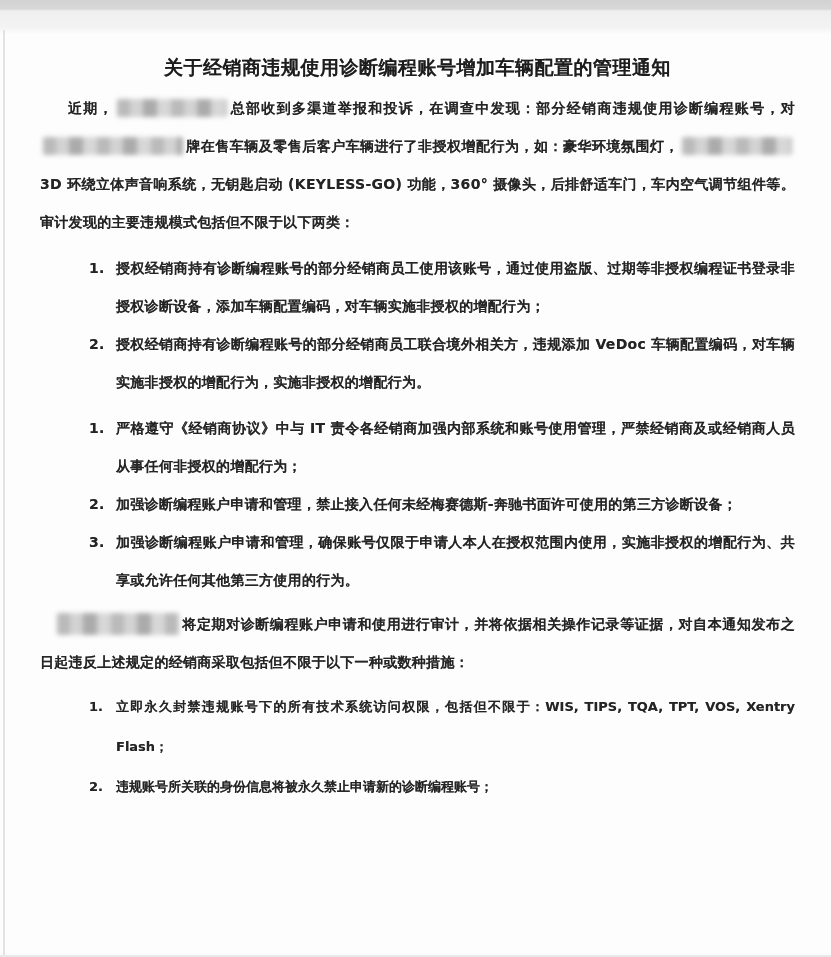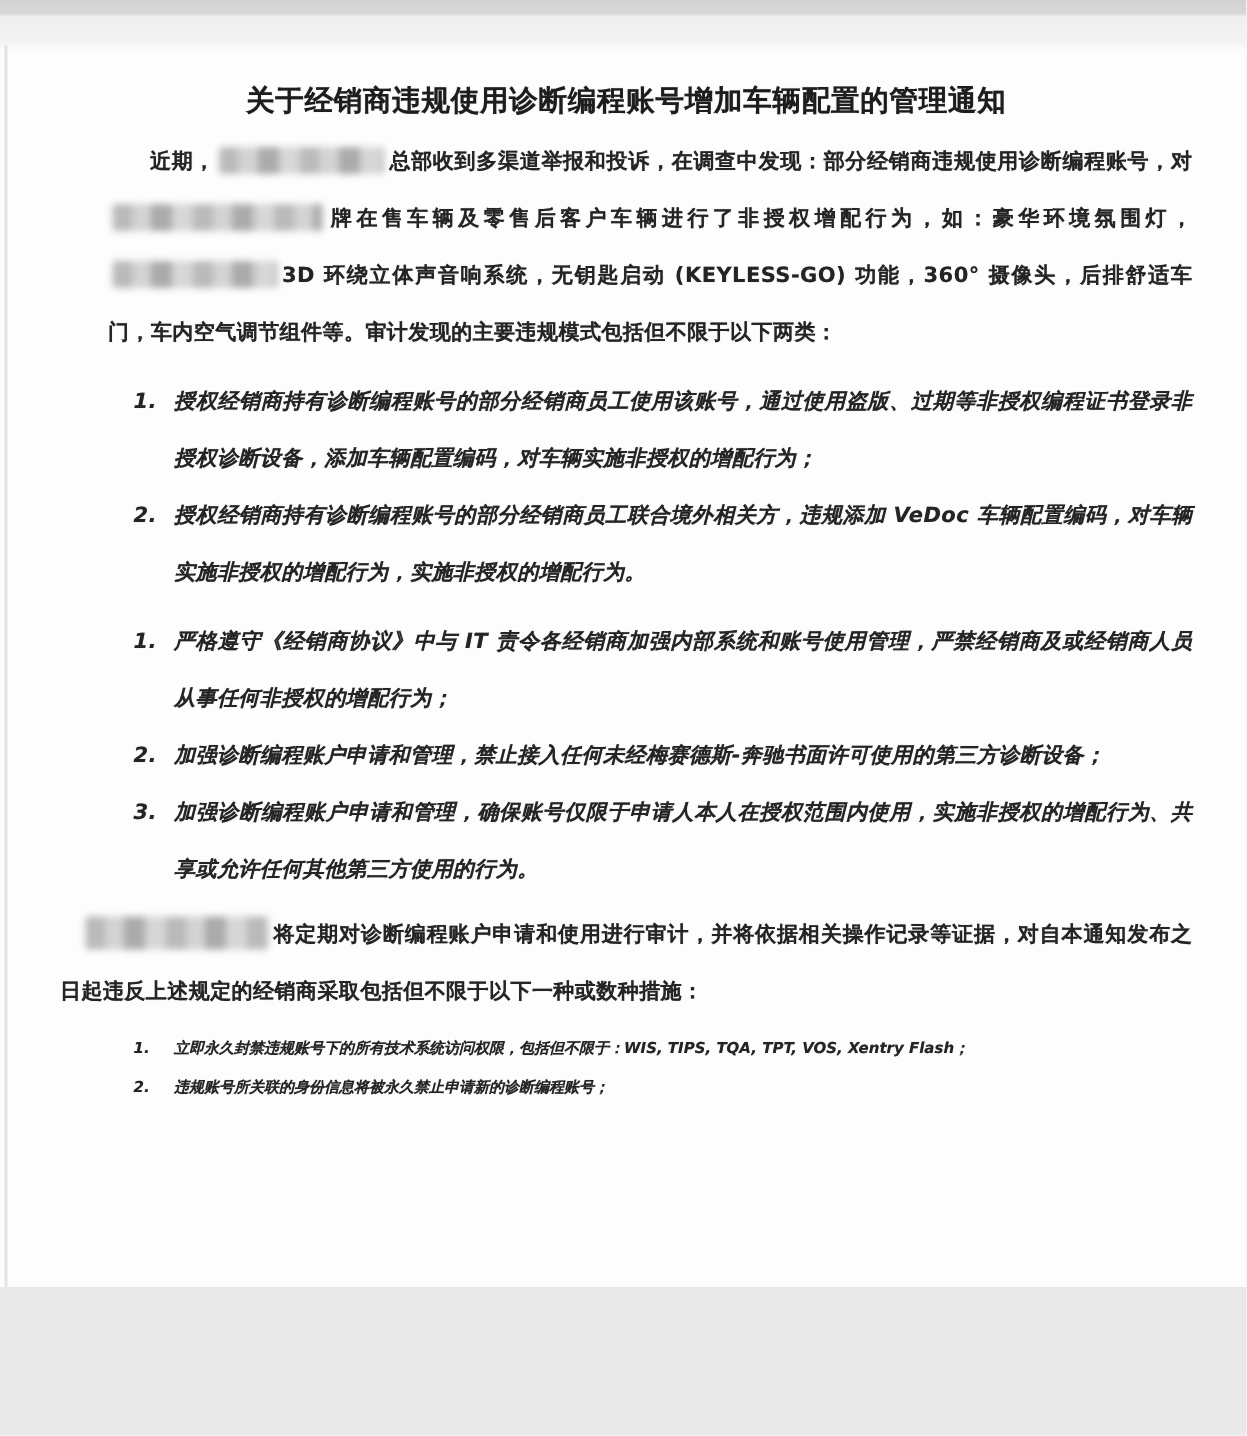--- a/index.html
+++ b/index.html
@@ -1,51 +1,51 @@
 <!DOCTYPE html>
 <html><head>
 <meta charset="utf-8">
 <style>
   html,body{margin:0;padding:0;}
   body{
     width:831px;height:957px;overflow:hidden;
     background:#e9e9e9;
     font-family:"DejaVu Sans","Liberation Sans",sans-serif;
   }
-  .screen{position:relative;width:831px;height:858px;background:#fdfdfd;overflow:hidden;}
+  .screen{position:relative;width:831px;height:955px;background:#fdfdfd;overflow:hidden;}
   
   .topbar{
     position:absolute;top:0;left:0;width:831px;height:34px;
     background:linear-gradient(#d2d2d2 0,#d8d8d8 9px,#efefef 11px,#f3f3f3 28px,#fdfdfd 34px);
   }
   .leftline{position:absolute;top:30px;left:3px;width:2px;height:927px;background:#e3e3e3;}
 
   .content{
     position:absolute;top:34px;left:40px;width:755px;
     color:#242424;font-weight:700;font-size:14px;line-height:38px;
     letter-spacing:0.3px;text-align:justify;
     filter:blur(0.3px);
     text-shadow:0 0 .5px rgba(40,40,40,.55);
   }
   h1.doc-title{
     margin:20px 10px 0;font-size:19px;line-height:27px;text-align:center;
     letter-spacing:.5px;color:#1d1d1d;
   }
   p{margin:0;}
   .salutation{margin-top:44px;font-size:15px;}
-  .indent2{text-indent:2em;margin-left:32px;}
+  .indent2{text-indent:2em;}
   .indent1{text-indent:1em;}
   .mt{margin-top:8px;}
-  .mts{margin-top:6px;font-family:Liberation Serif, serif;}
+  .mts{margin-top:6px;}
 
   ol.list{list-style:none;margin:8px 0 0;padding:0 0 0 76px;counter-reset:item;}
-  ol.list li{counter-increment:item;position:relative;font-style:italic;}
+  ol.list li{counter-increment:item;position:relative;}
   ol.list li::before{content:counter(item) ".";position:absolute;left:-27px;top:0;}
   ol.tight{margin-top:6px;}
-  ol.tight li{line-height:26px;font-size:10px;letter-spacing:0;}
+  ol.tight li{line-height:40px;font-size:13px;letter-spacing:0;}
 
   
   .redact{
     display:inline-block;height:18px;width:110px;margin:0 3px;
     vertical-align:-4px;border-radius:2px;
     background:repeating-linear-gradient(90deg,#a9a9a9 0 13px,#c8c8c8 13px 26px,#969696 26px 40px,#cdcdcd 40px 54px);
     filter:blur(2.4px);opacity:.8;
   }
   .r-salut{width:103px;height:21px;vertical-align:-5px;}
   .r-hq{width:110px;}

